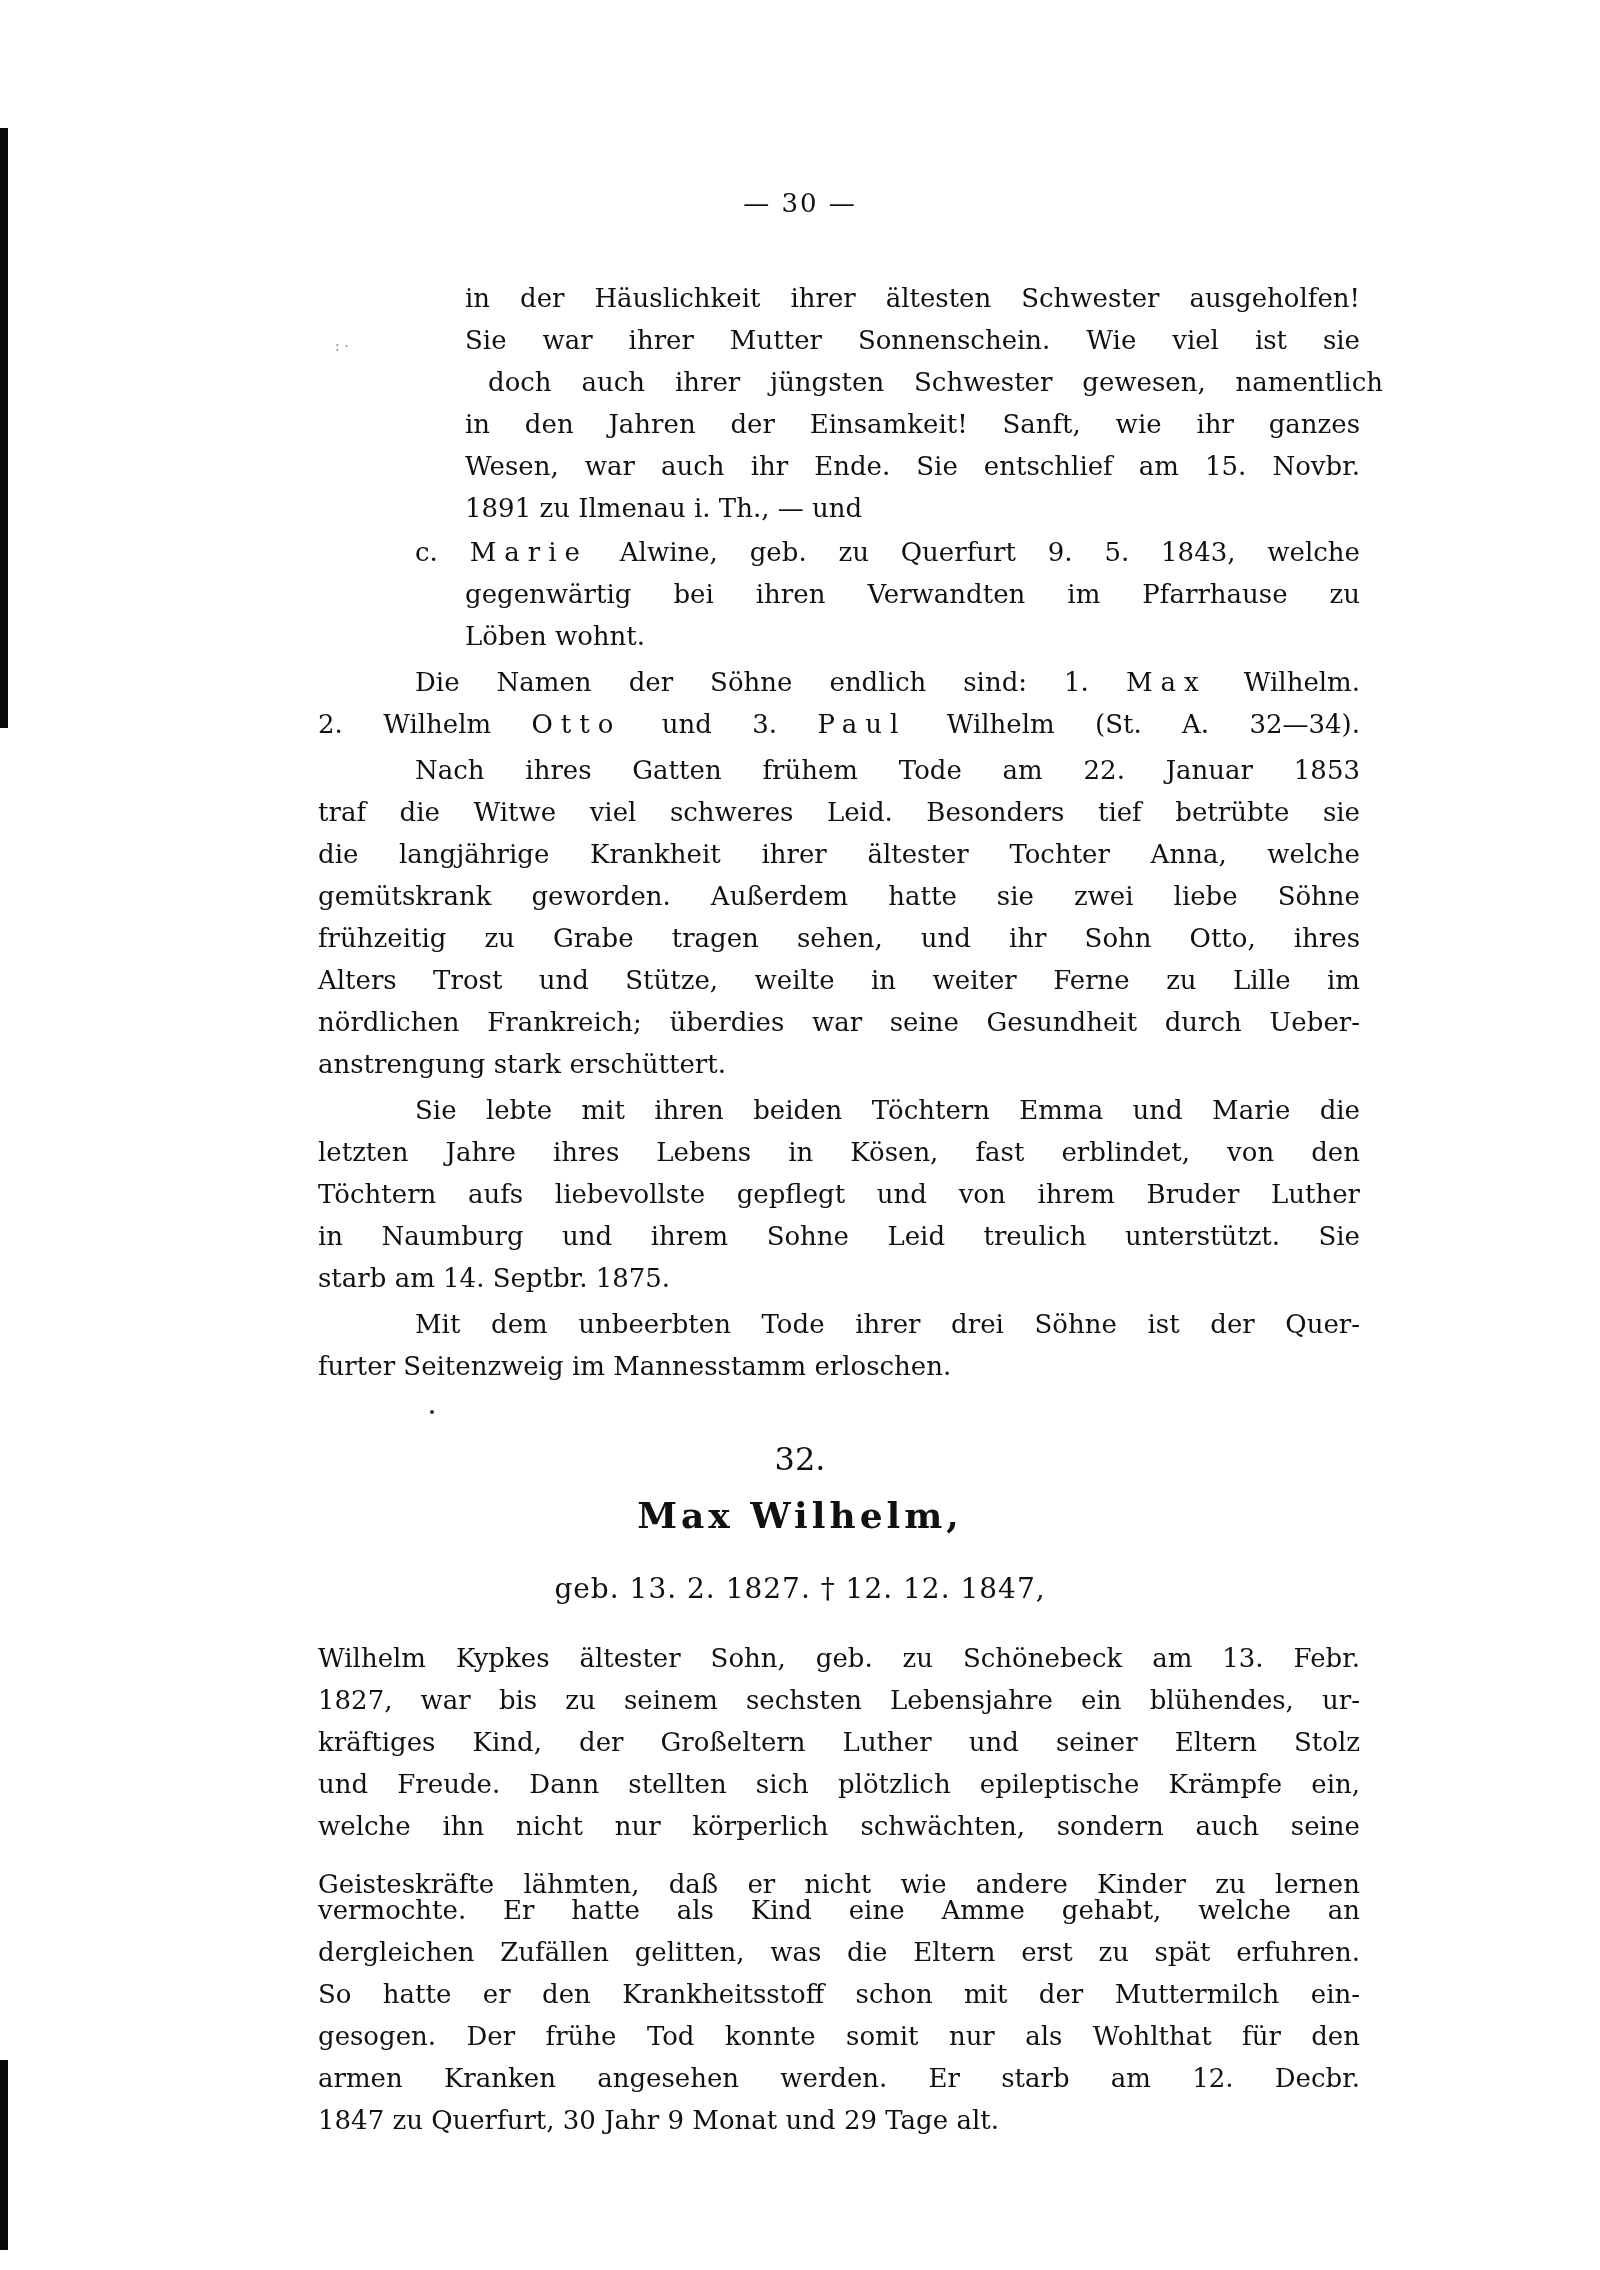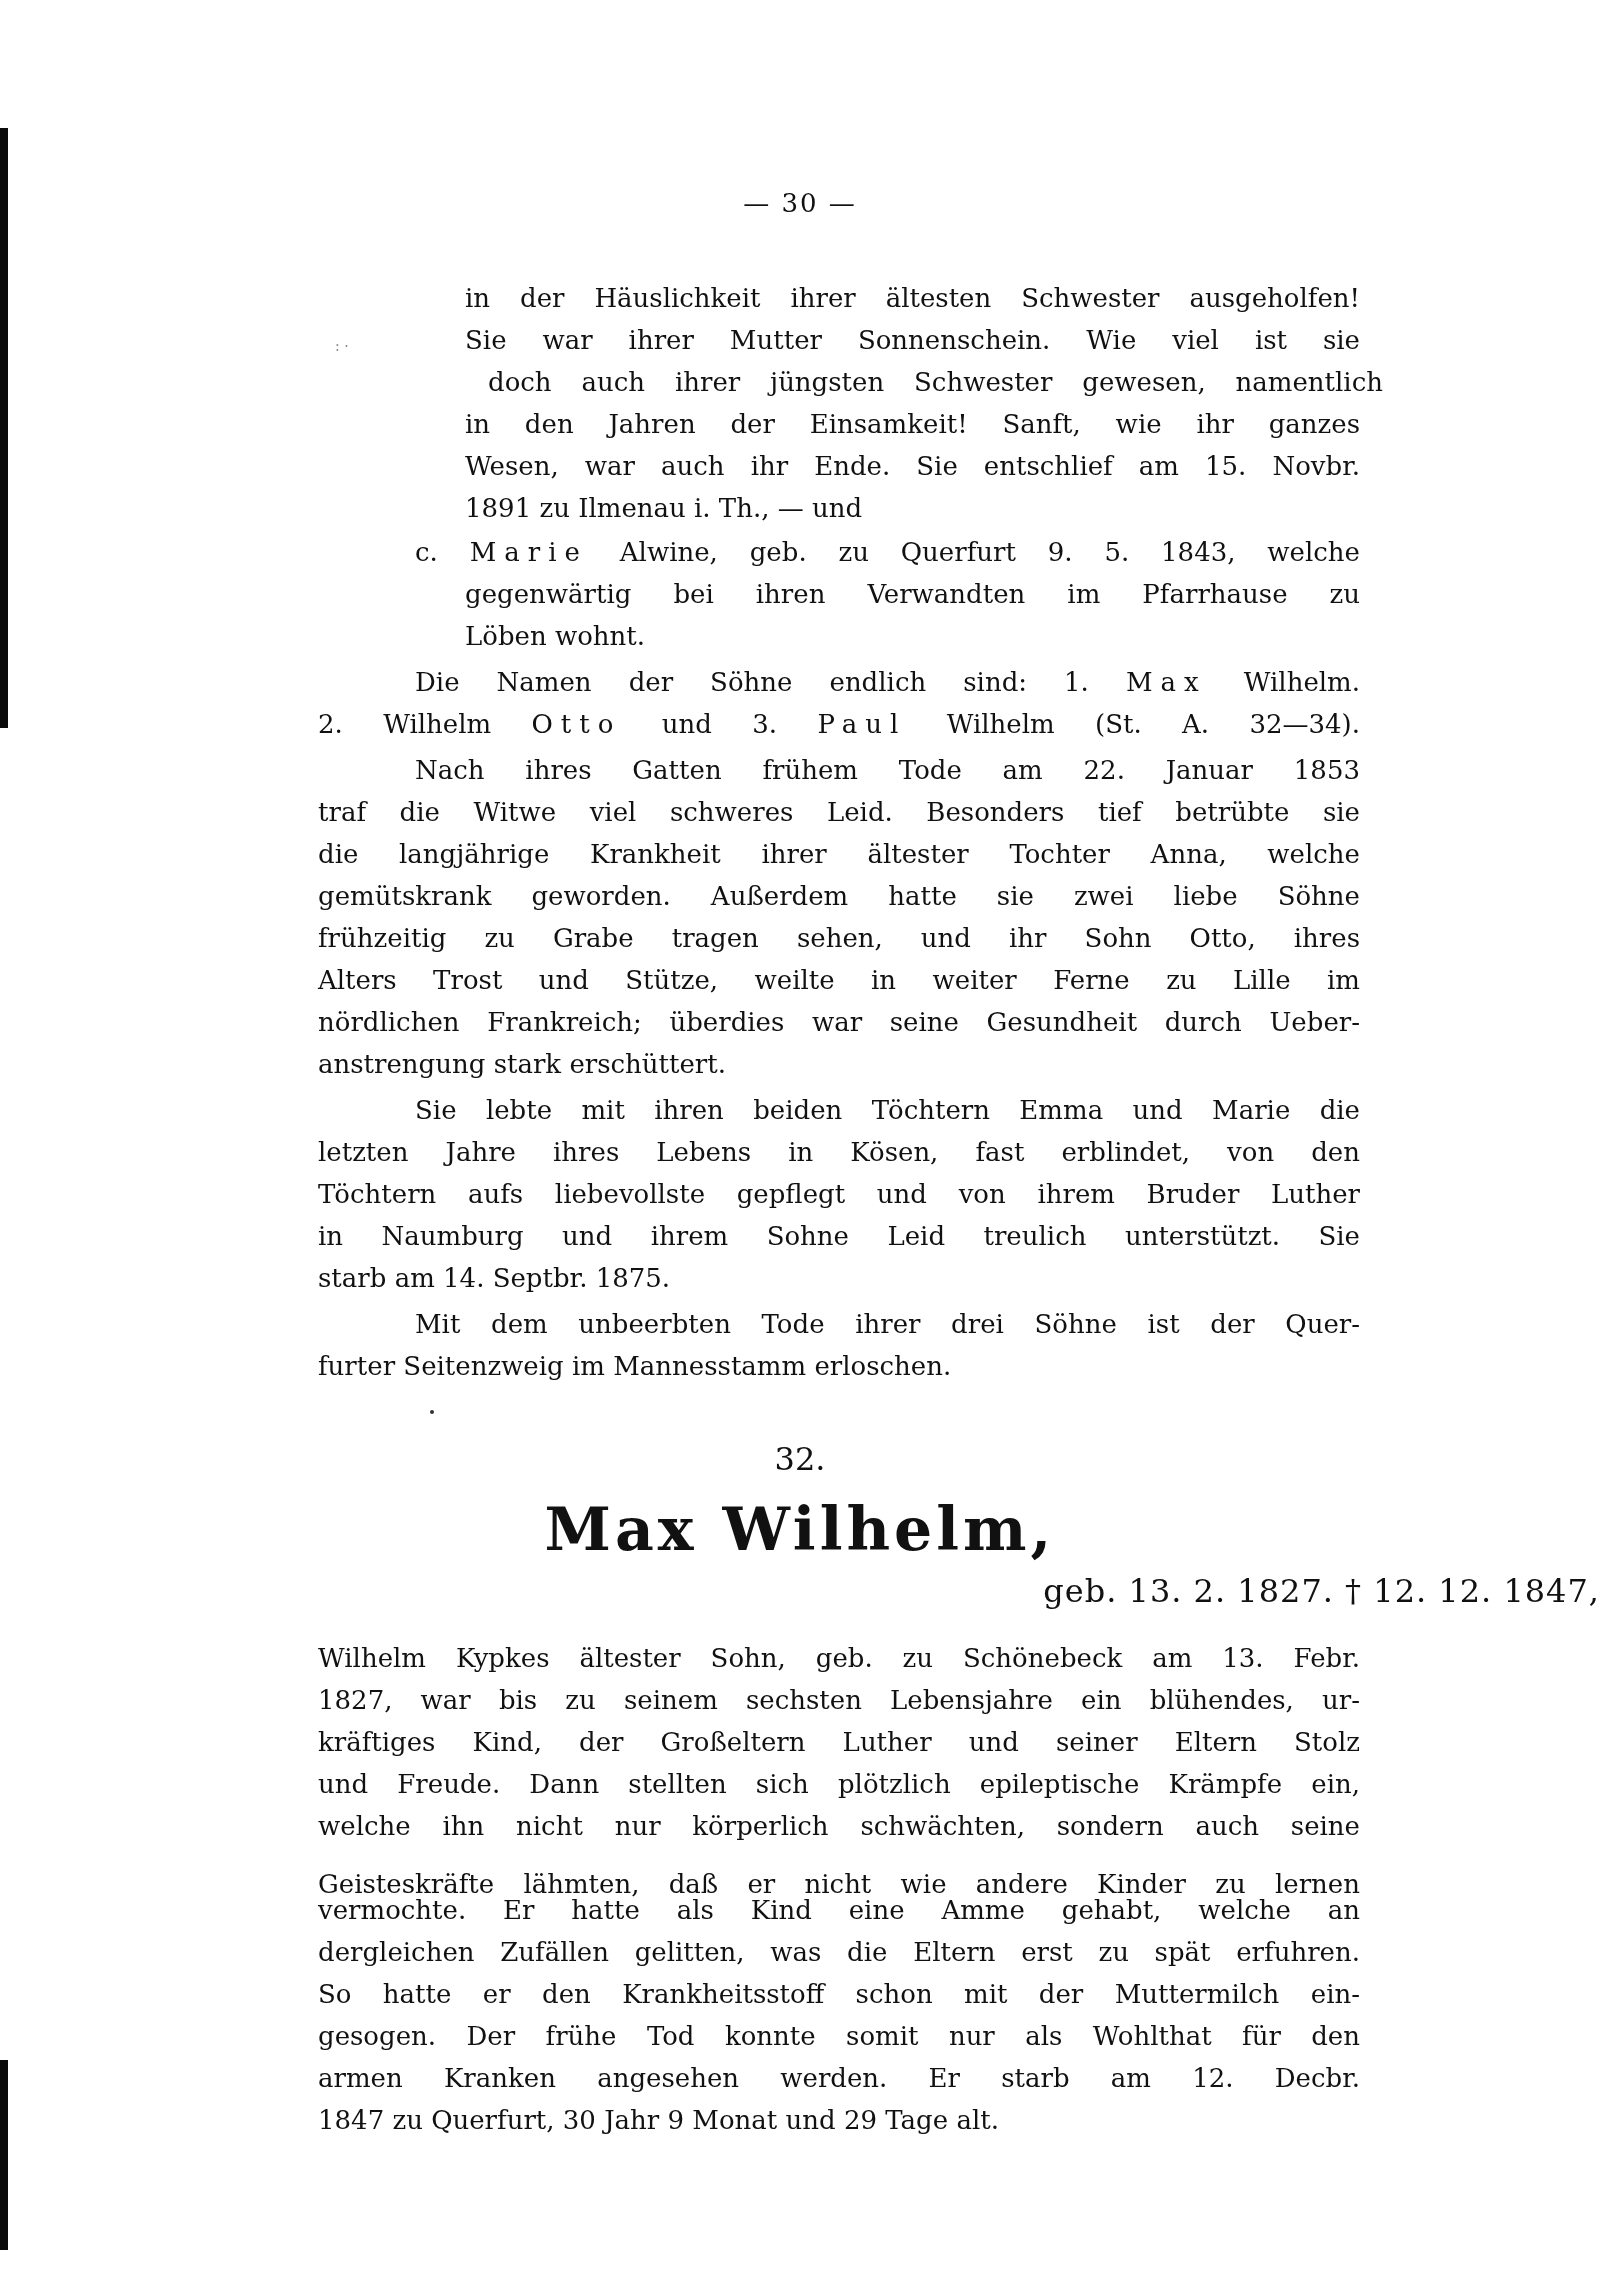--- a/index.html
+++ b/index.html
@@ -19,22 +19,22 @@
   .line {
     position: absolute; white-space: nowrap;
     font-size: 26px; line-height: 40px; height: 40px;
     text-align: justify; text-align-last: justify;
   }
   .line.last { text-align-last: left; }
   .center {
     position: absolute; left: 0; width: 1600px; text-align: center; white-space: nowrap;
   }
   .section-number { font-size: 32px; }
-  .section-title { font-size: 60px; font-weight: bold; letter-spacing: 4px; }
-  .section-dates { font-size: 32px; letter-spacing: 1px; text-align: right; }
+  .section-title { font-size: 36px; font-weight: bold; letter-spacing: 4px; }
+  .section-dates { font-size: 28px; letter-spacing: 1px; }
   .spaced { letter-spacing: 8px; }
   .margin-mark {
     position: absolute; font-size: 14px; color: #888;
   }
   .speck { position: absolute; width: 4px; height: 4px; border-radius: 2px; background: #333; }
 </style>
 </head>
 <body>
 
 <div class="scan-edge" style="top:128px;height:600px;"></div>

